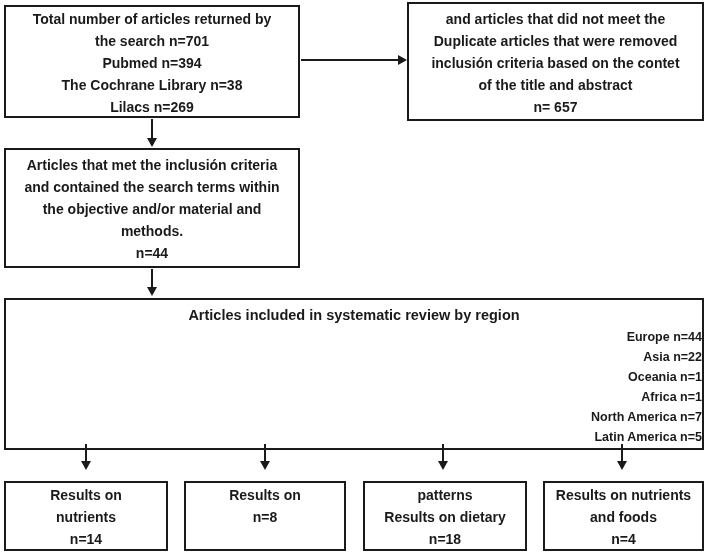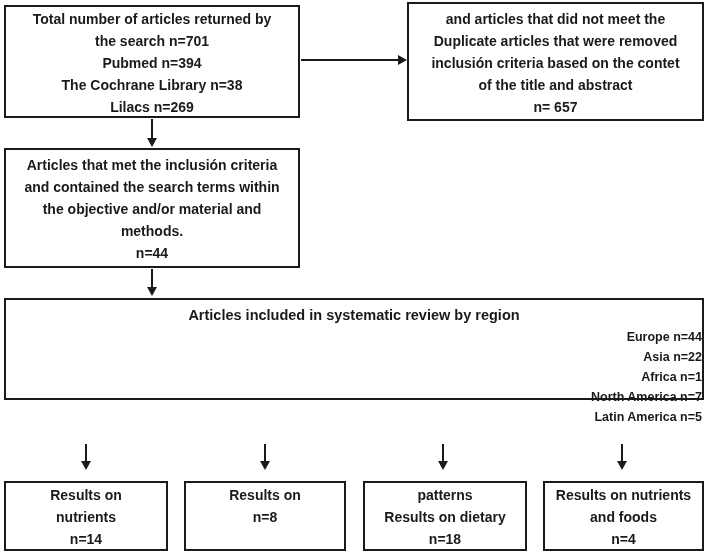--- a/index.html
+++ b/index.html
@@ -37,21 +37,21 @@
   .region-ln {
     line-height: 20px;
     font-size: 12.5px;
     white-space: nowrap;
     text-align: right;
   }
   
   #box-total      { left: 4px;   top: 5px;   width: 296px; height: 113px; padding-top: 1px; }
   #box-duplicates { left: 407px; top: 2px;   width: 297px; height: 119px; padding-top: 4px; }
   #box-inclusion  { left: 4px;   top: 148px; width: 296px; height: 120px; padding-top: 4px; }
-  #box-region     { left: 4px;   top: 298px; width: 700px; height: 102px; padding-top: 4px; }
+  #box-region     { left: 4px;   top: 298px; width: 700px; height: 152px; padding-top: 4px; }
   #box-nutrients       { left: 4px;   top: 481px; width: 164px; height: 70px; padding-top: 1px; }
   #box-foods           { left: 184px; top: 481px; width: 162px; height: 70px; padding-top: 1px; }
   #box-dietary         { left: 363px; top: 481px; width: 164px; height: 70px; padding-top: 1px; }
   #box-nutrients-foods { left: 543px; top: 481px; width: 161px; height: 70px; padding-top: 1px; }
   
   .arrow-down {
     position: absolute;
     width: 2px;
     background: #1a1a1a;
   }
@@ -114,20 +114,21 @@
     <div class="ln">and contained the search terms within</div>
     <div class="ln">the objective and/or material and</div>
     <div class="ln">methods.</div>
     <div class="ln">n=44</div>
   </div>
 
   <div class="box" id="box-region">
     <div class="region-title">Articles included in systematic review by region</div>
     <div class="region-ln">Europe n=44</div>
     <div class="region-ln">Asia n=22</div>
+    <div class="region-ln">Oceania n=1</div>
     <div class="region-ln">Africa n=1</div>
     <div class="region-ln">North America n=7</div>
     <div class="region-ln">Latin America n=5</div>
   </div>
 
   <div class="box" id="box-nutrients">
     <div class="ln">Results on</div>
     <div class="ln">nutrients</div>
     <div class="ln">n=14</div>
   </div>

